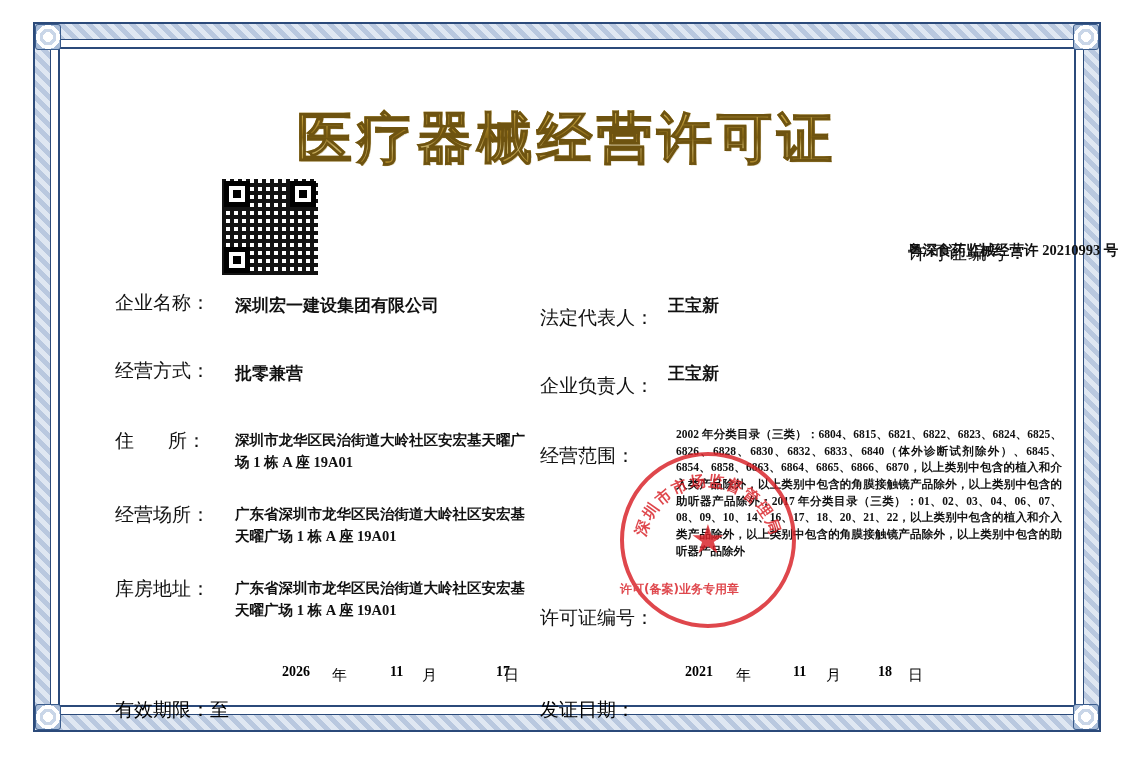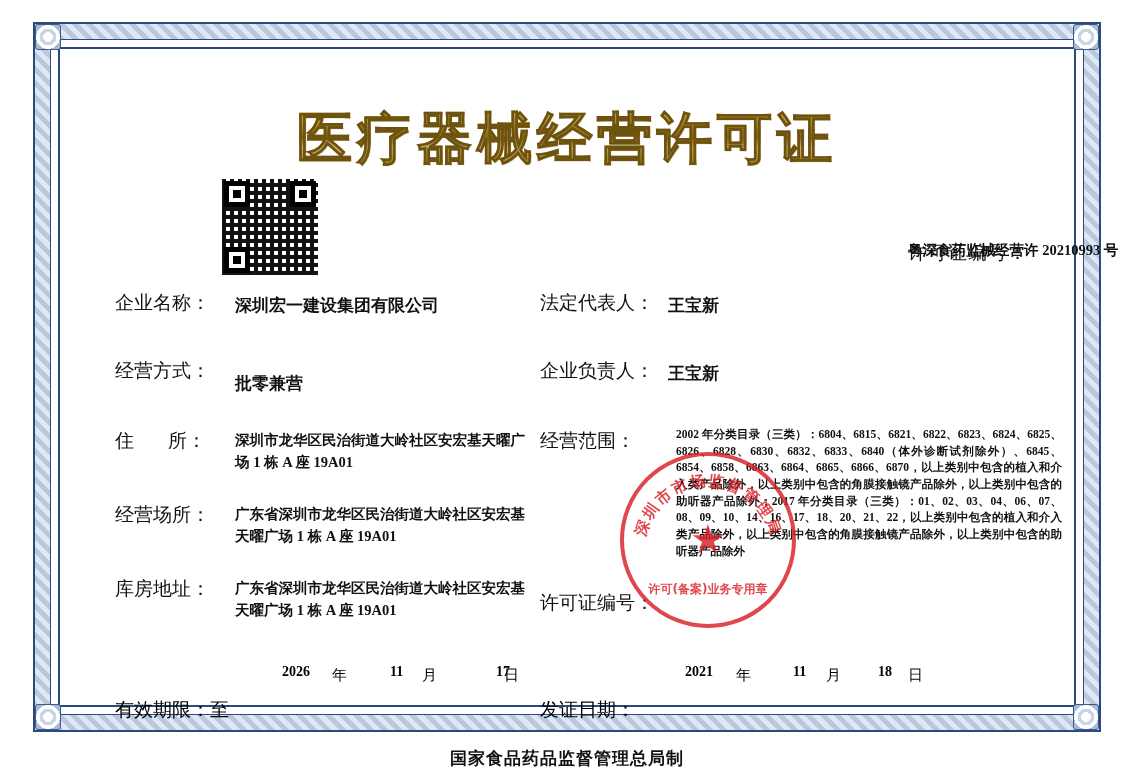--- a/index.html
+++ b/index.html
@@ -138,21 +138,21 @@
     font-weight: bold;
     color: #111;
     line-height: 1.5;
   }
   .val.big { font-size: 17px; }
 
   
   .L-lab { left: 55px; }
   .L-val { left: 175px; }
   
-  .R-lab { left: 480px; }
+  .R-lab { left: 480px; margin-top: 15px; }
   .R-val { left: 608px; }
 
   
   .scope {
     position: absolute;
     left: 600px;
     width: 386px;
     font-size: 11.5px;
     font-weight: bold;
     line-height: 1.45;
@@ -195,21 +195,21 @@
   .seal .arc text {
     font-family: "DejaVu Sans", sans-serif;
     font-size: 15.5px;
     font-weight: bold;
     fill: #d81f26;
     letter-spacing: 2px;
   }
   .seal .bottom-text {
     position: absolute;
     left: 0; right: 0; bottom: 30px;
-    text-align: center;
+    text-align: left;
     font-family: "DejaVu Sans", sans-serif;
     font-size: 12px;
     font-weight: bold;
     color: #d81f26;
   }
 
   
   .footer {
     position: absolute;
     left: 0; bottom: 14px;
@@ -264,21 +264,21 @@
       <div class="row">
         <span class="lab L-lab" style="top:0"><span>企业名称</span><span>：</span></span>
         <span class="val big L-val" style="top:3px">深圳宏一建设集团有限公司</span>
 
         <span class="lab R-lab" style="top:0">法定代表人：</span>
         <span class="val big R-val" style="top:3px">王宝新</span>
       </div>
 
       <div class="row">
         <span class="lab L-lab" style="top:68px">经营方式：</span>
-        <span class="val big L-val" style="top:81px">批零兼营</span>
+        <span class="val big L-val" style="top:71px">批零兼营</span>
 
         <span class="lab R-lab" style="top:68px">企业负责人：</span>
         <span class="val big R-val" style="top:71px">王宝新</span>
       </div>
 
       <div class="row">
         <span class="lab L-lab" style="top:138px"><span>住</span><span class="sp"></span><span>所</span><span>：</span></span>
         <span class="val L-val" style="top:140px; width:290px">深圳市龙华区民治街道大岭社区安宏基天曜广场 1 栋 A 座 19A01</span>
 
         <span class="lab R-lab" style="top:138px">经营范围：</span>
@@ -326,14 +326,13 @@
         <path id="arcpath" d="M 24,98 A 64,64 0 0 1 152,98"></path>
       </defs>
       <text>
         <textPath href="#arcpath" startOffset="50%" text-anchor="middle" id="sealTop">深圳市市场监督管理局</textPath>
       </text>
     </svg>
     <div class="star">★</div>
     <div class="bottom-text">许可(备案)业务专用章</div>
   </div>
 
-  <div class="footer">国家食品药品监督管理总局制</div>
 </div>
 
 </body></html>

